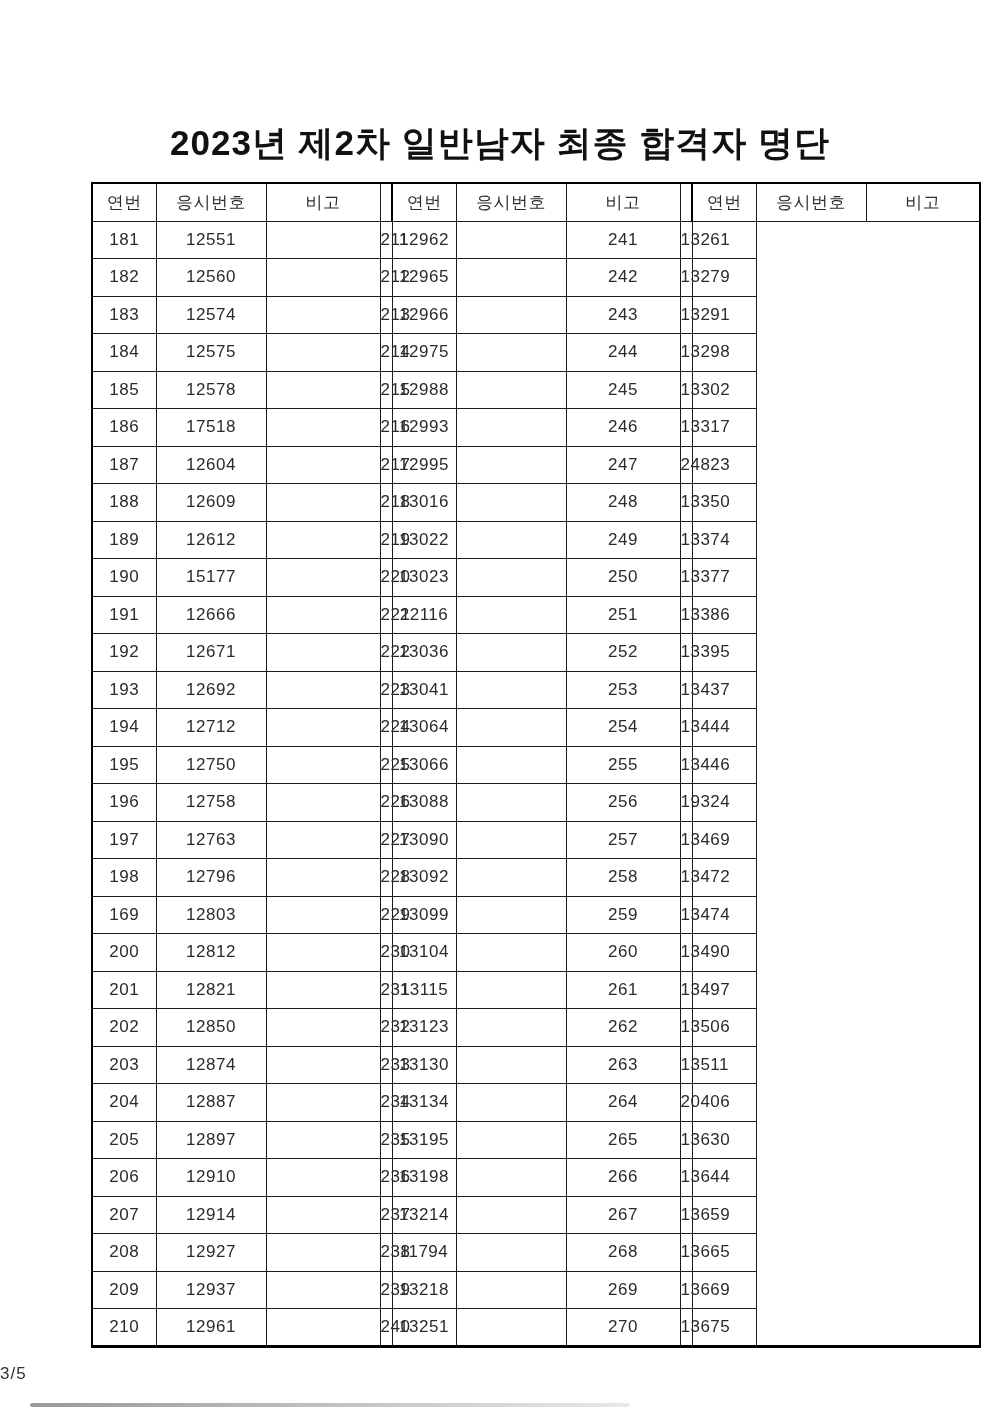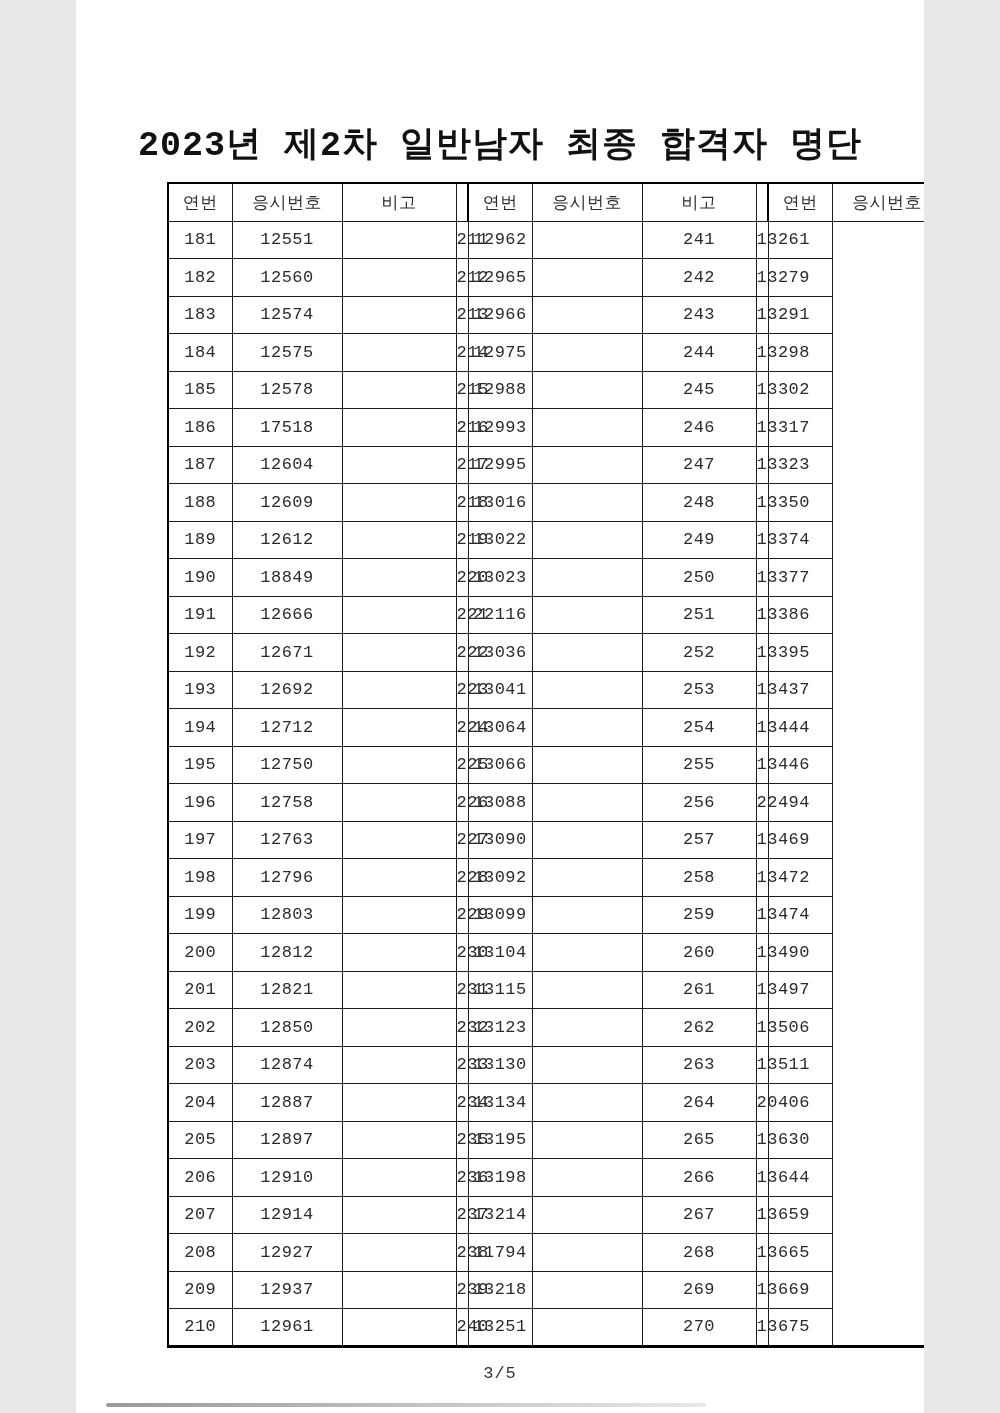--- a/index.html
+++ b/index.html
@@ -2,25 +2,25 @@
 <html><head>
 <meta charset="utf-8">
 <style>
   html, body {
     margin: 0;
     padding: 0;
     background: #e8e8e8;
   }
   .page {
     position: relative;
-    width: 848px;
+    width: 1000px;
     height: 1413px;
     margin: 0 auto;
     background: #ffffff;
-    font-family: Liberation Mono, monospace;
+    font-family: Liberation Sans, sans-serif;
     color: #222222;
     overflow: hidden;
   }
   .title {
     position: absolute;
     top: 120px;
     left: 0;
     width: 100%;
     margin: 0;
     text-align: center;
@@ -65,21 +65,20 @@
   table.roster th.gap {
     border-left: 1px solid #1c1c1c;
     border-right: 2px solid #000000;
     background: #ffffff;
   }
   .footer {
     position: absolute;
     top: 1364px;
     left: 0;
     width: 100%;
-    text-align: center;
     font-size: 17px;
     color: #333333;
     letter-spacing: 1px;
   }
   .scan-artifact {
     position: absolute;
     top: 1403px;
     left: 30px;
     width: 600px;
     height: 4px;
@@ -191,21 +190,21 @@
           <td></td>
         </tr>
         <tr>
           <td>187</td>
           <td>12604</td>
           <td></td>
           <td>217</td>
           <td>12995</td>
           <td></td>
           <td>247</td>
-          <td>13323</td>
+          <td>24823</td>
           <td></td>
         </tr>
         <tr>
           <td>188</td>
           <td>12609</td>
           <td></td>
           <td>218</td>
           <td>13016</td>
           <td></td>
           <td>248</td>
@@ -218,21 +217,21 @@
           <td></td>
           <td>219</td>
           <td>13022</td>
           <td></td>
           <td>249</td>
           <td>13374</td>
           <td></td>
         </tr>
         <tr>
           <td>190</td>
-          <td>18849</td>
+          <td>15177</td>
           <td></td>
           <td>220</td>
           <td>13023</td>
           <td></td>
           <td>250</td>
           <td>13377</td>
           <td></td>
         </tr>
         <tr>
           <td>191</td>
@@ -290,21 +289,21 @@
           <td></td>
         </tr>
         <tr>
           <td>196</td>
           <td>12758</td>
           <td></td>
           <td>226</td>
           <td>13088</td>
           <td></td>
           <td>256</td>
-          <td>22494</td>
+          <td>19324</td>
           <td></td>
         </tr>
         <tr>
           <td>197</td>
           <td>12763</td>
           <td></td>
           <td>227</td>
           <td>13090</td>
           <td></td>
           <td>257</td>
@@ -316,21 +315,21 @@
           <td>12796</td>
           <td></td>
           <td>228</td>
           <td>13092</td>
           <td></td>
           <td>258</td>
           <td>13472</td>
           <td></td>
         </tr>
         <tr>
-          <td>199</td>
+          <td>169</td>
           <td>12803</td>
           <td></td>
           <td>229</td>
           <td>13099</td>
           <td></td>
           <td>259</td>
           <td>13474</td>
           <td></td>
         </tr>
         <tr>

